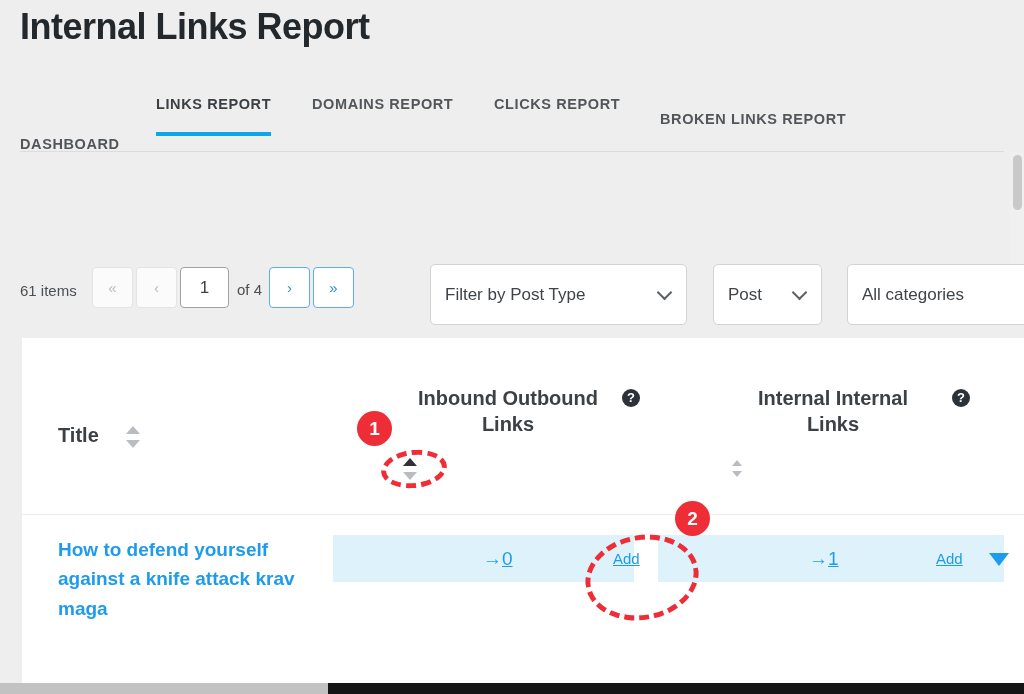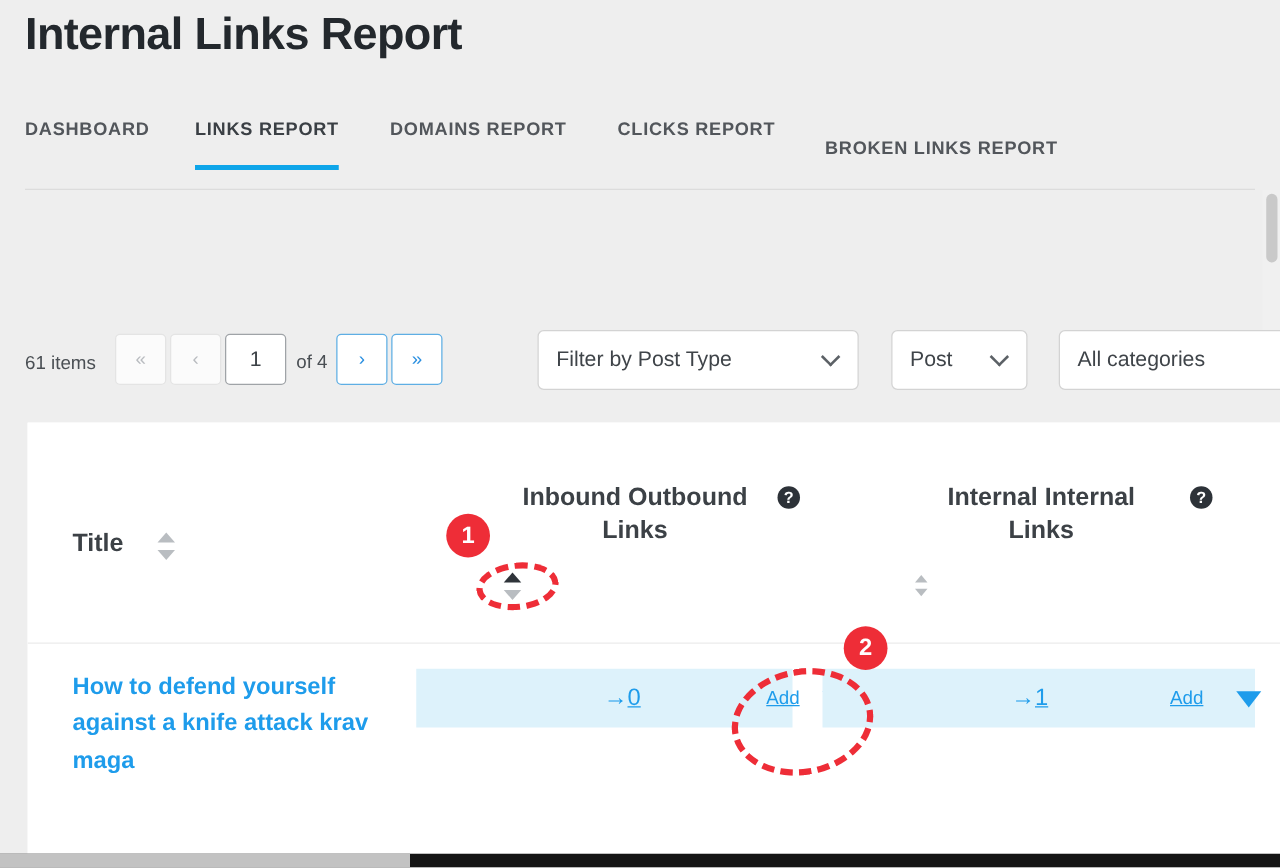--- a/index.html
+++ b/index.html
@@ -119,21 +119,21 @@
     position: absolute;
     left: 237px;
     top: 19px;
     font-size: 15px;
     color: #4a4f54;
   }
 
   .select-box {
     position: absolute;
     top: 2px;
-    height: 48px;
+    height: 61px;
     box-sizing: border-box;
     background: #fff;
     border: 1px solid #d3d3d3;
     border-radius: 5px;
     display: flex;
     align-items: center;
     cursor: pointer;
   }
   .select-label {
     font-size: 17px;
@@ -352,21 +352,21 @@
   }
 </style>
 </head>
 <body>
 
 <div id="page-root">
 
   <div class="page-title">Internal Links Report</div>
 
   <div class="tabs">
-    <div class="tab" style="left:0px;">DASHBOARD</div>
+    <div class="tab" style="left:0px;margin-top:40px;">DASHBOARD</div>
     <div class="tab active" style="left:136px;">LINKS REPORT</div>
     <div class="tab" style="left:292px;">DOMAINS REPORT</div>
     <div class="tab" style="left:474px;">CLICKS REPORT</div>
     <div class="tab" style="left:640px;margin-top:15px;">BROKEN LINKS REPORT</div>
   </div>
 
   <div class="vscroll-track"></div>
   <div class="vscroll-thumb"></div>
 
   <div class="toolbar">

